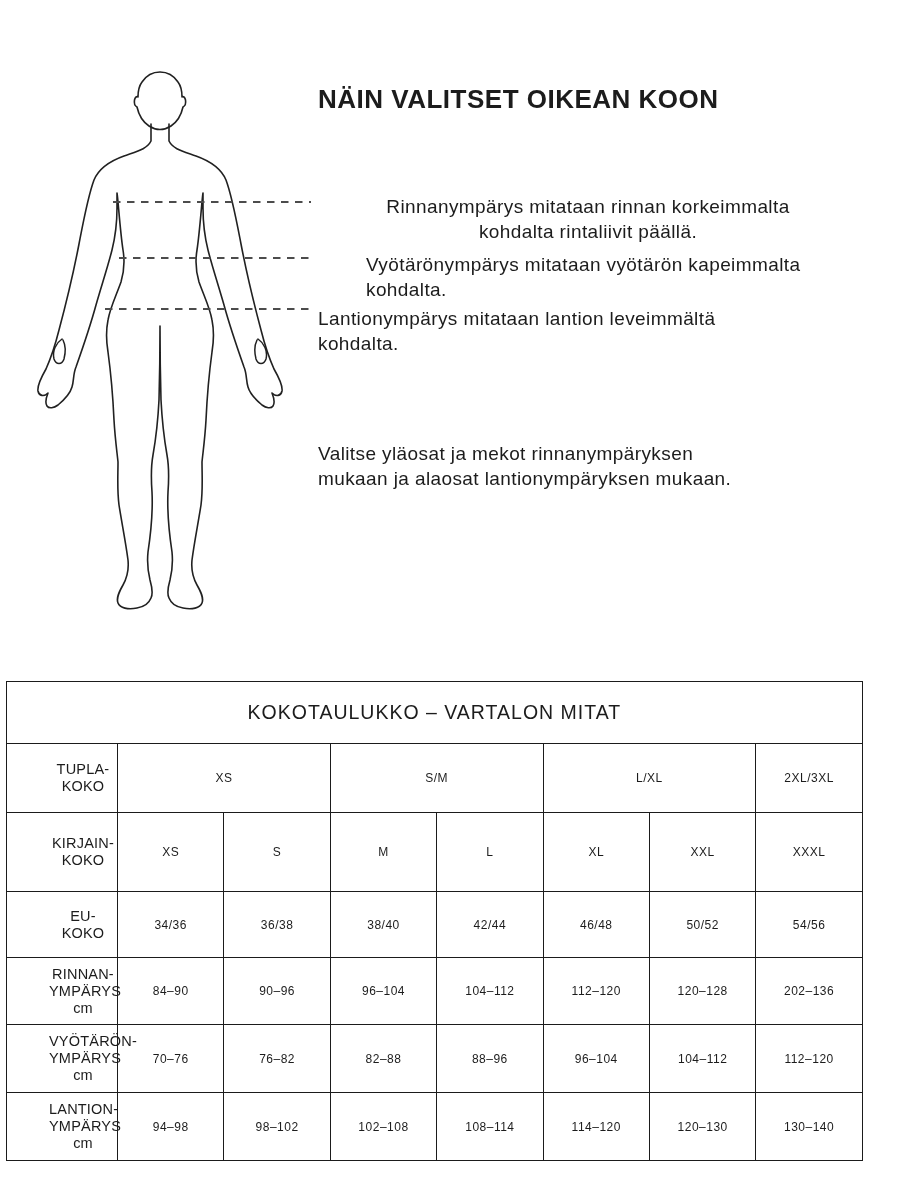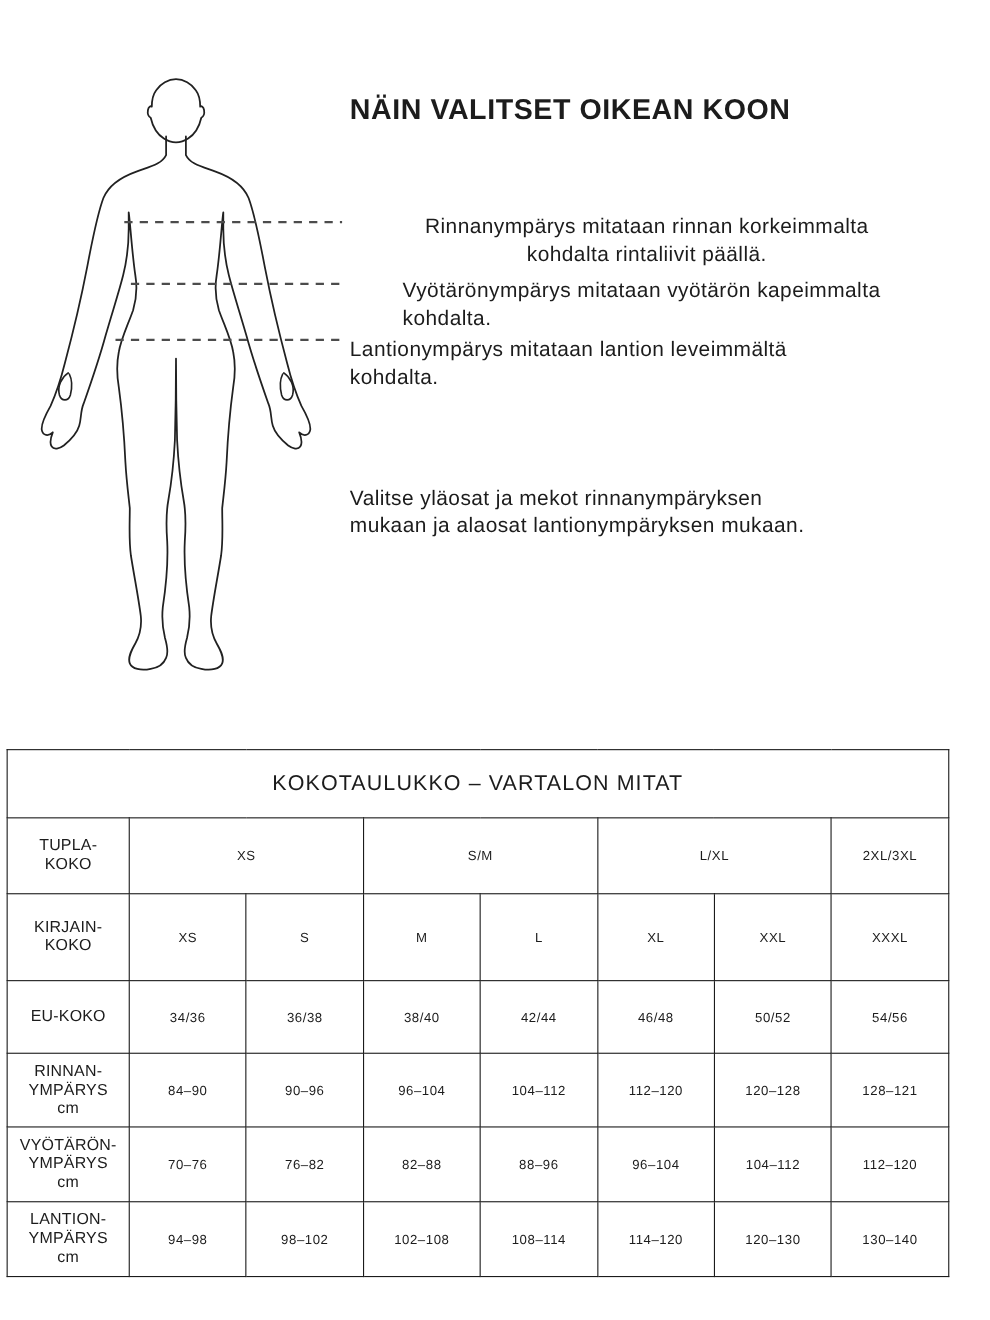--- a/index.html
+++ b/index.html
@@ -32,21 +32,21 @@
   }
   .size-table td{
     border:1.5px solid var(--border);
     text-align:center; vertical-align:middle;
     font-size:12px; letter-spacing:.5px;
   }
   .size-table td.tbl-title{
     height:62px; font-size:19.5px; letter-spacing:1px;
   }
   .size-table td.row-label{
-    font-size:14.5px; line-height:17px; letter-spacing:.2px; white-space:pre-line;
+    font-size:14.5px; line-height:17px; letter-spacing:.2px; white-space:pre-line;padding-left:42px;
   }
   tr.r-double td{height:69px;}
   tr.r-letter td{height:79px;}
   tr.r-eu td{height:66px;}
   tr.r-chest td{height:67px;}
   tr.r-waist td{height:68px;}
   tr.r-hip td{height:68px;}
 </style>
 </head>
 <body>
@@ -164,21 +164,21 @@
     <tr class="r-chest">
       <td class="row-label">RINNAN-
 YMPÄRYS
 cm</td>
       <td>84–90</td>
       <td>90–96</td>
       <td>96–104</td>
       <td>104–112</td>
       <td>112–120</td>
       <td>120–128</td>
-      <td>128–121</td>
+      <td>202–136</td>
     </tr>
     <tr class="r-waist">
       <td class="row-label">VYÖTÄRÖN-
 YMPÄRYS
 cm</td>
       <td>70–76</td>
       <td>76–82</td>
       <td>82–88</td>
       <td>88–96</td>
       <td>96–104</td>

